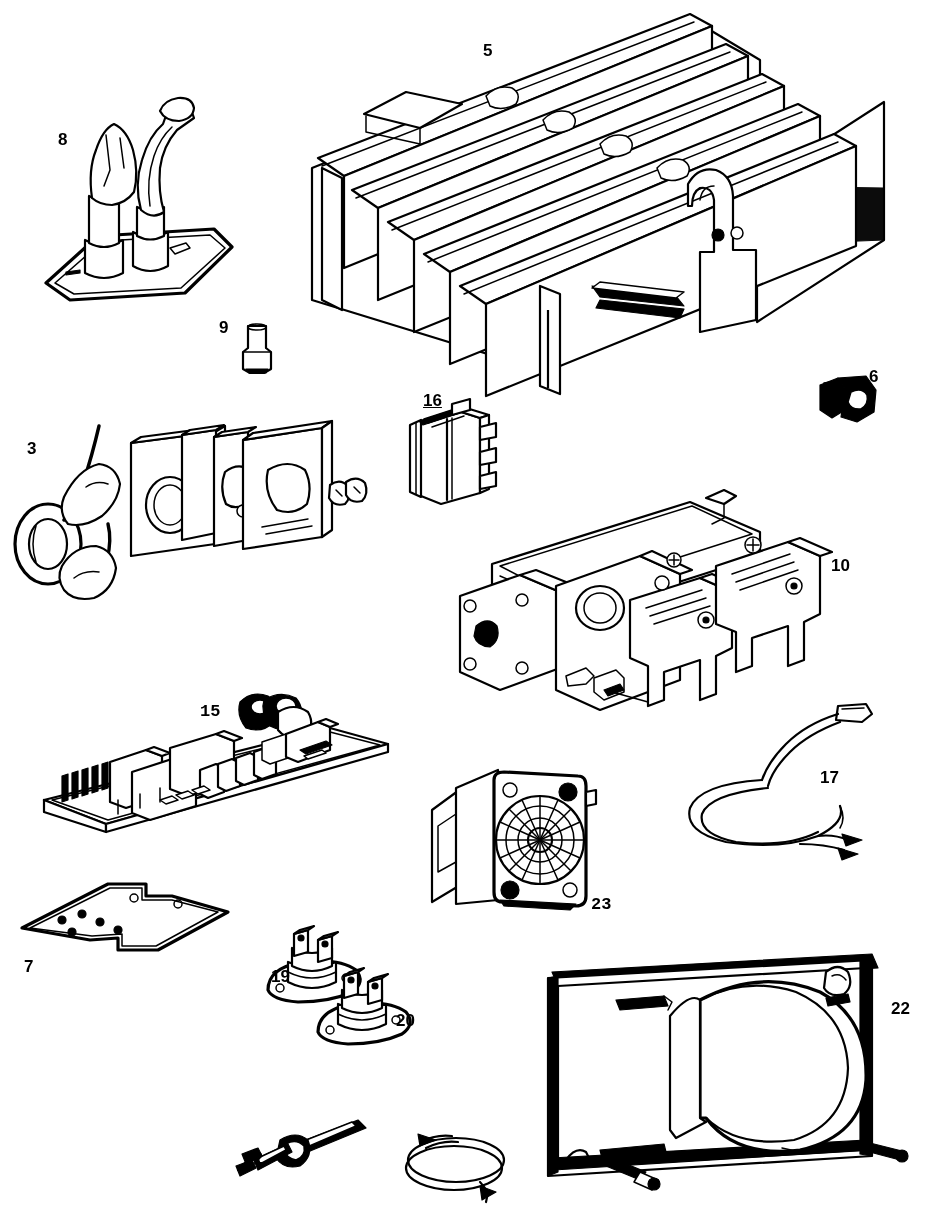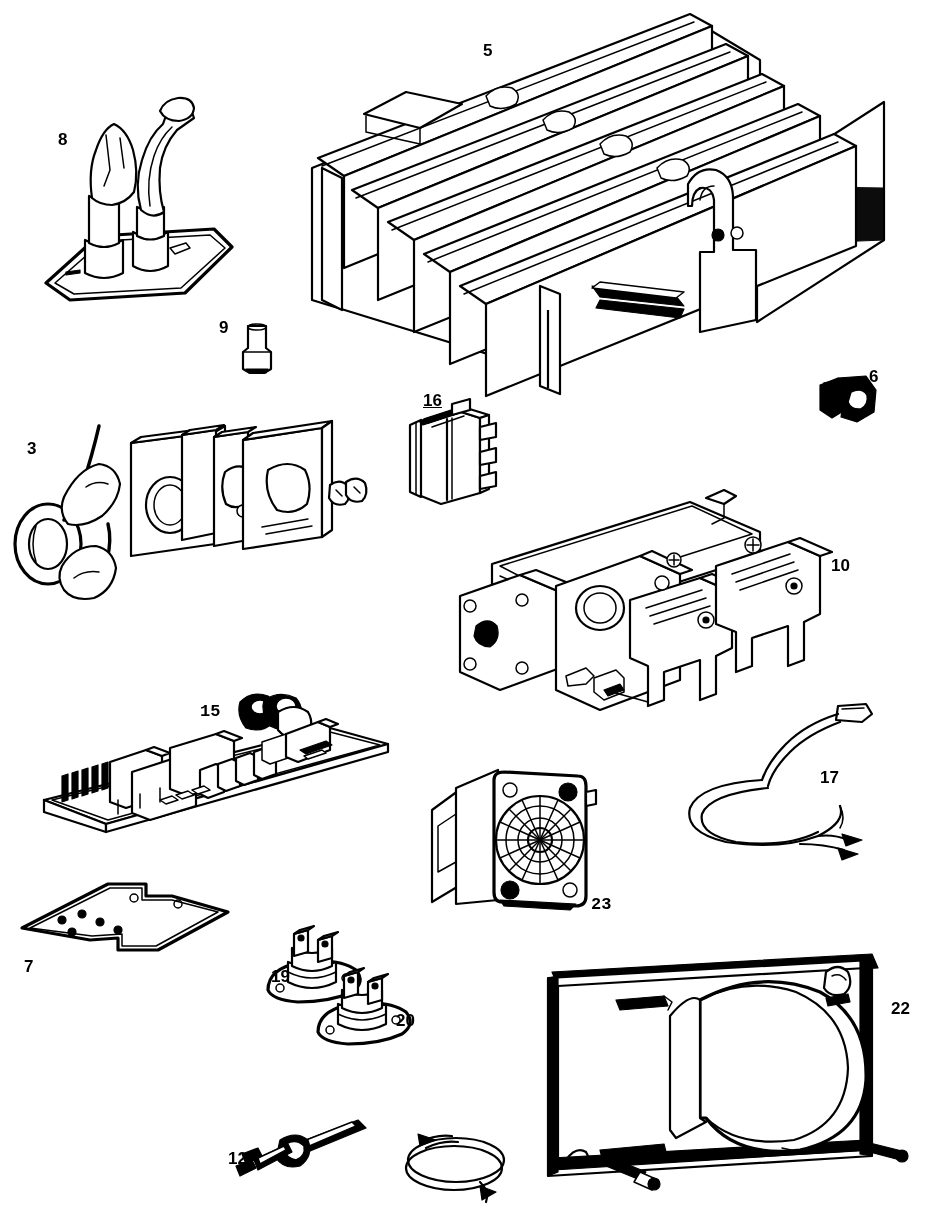--- a/index.html
+++ b/index.html
@@ -468,21 +468,21 @@
 
   </svg>
 
   <div class="callout" style="left:27px;  top:440px;">3</div>
   <div class="callout" style="left:483px; top:42px;">5</div>
   <div class="callout" style="left:869px; top:368px;">6</div>
   <div class="callout" style="left:24px;  top:958px;">7</div>
   <div class="callout" style="left:58px;  top:131px;">8</div>
   <div class="callout" style="left:219px; top:319px;">9</div>
   <div class="callout" style="left:795px; top:557px;padding-left:36px;">10</div>
-  <div class="callout" style="left:228px; top:1150px;">12</div>
+  <div class="callout" style="left:244px; top:1150px;">12</div>
   <div class="callout" style="left:200px; top:703px;font-family:Liberation Mono, monospace;">15</div>
   <div class="callout" style="left:423px; top:392px;text-decoration:underline;">16</div>
   <div class="callout" style="left:820px; top:769px;">17</div>
   <div class="callout" style="left:247px; top:968px;margin-left:24px;">19</div>
   <div class="callout" style="left:396px; top:1012px;">20</div>
   <div class="callout" style="left:891px; top:1000px;text-align:center;">22</div>
   <div class="callout" style="left:591px; top:896px;font-family:Liberation Mono, monospace;">23</div>
 
 </div>
 

